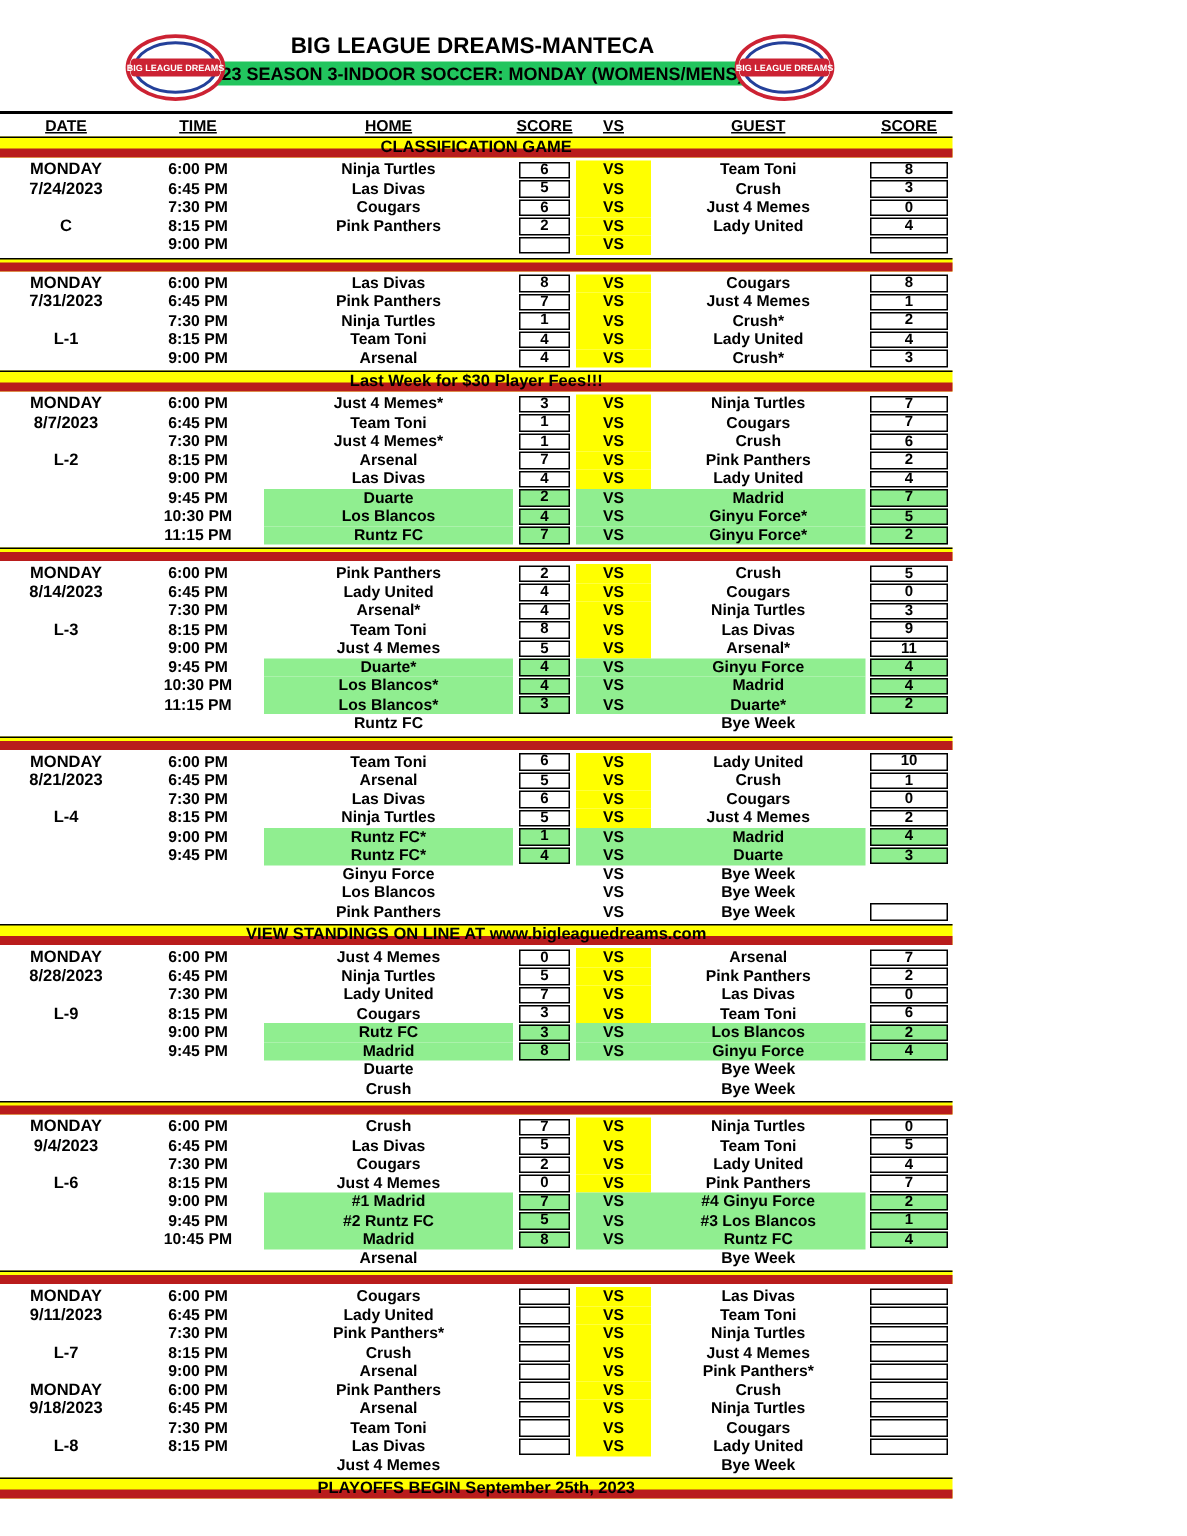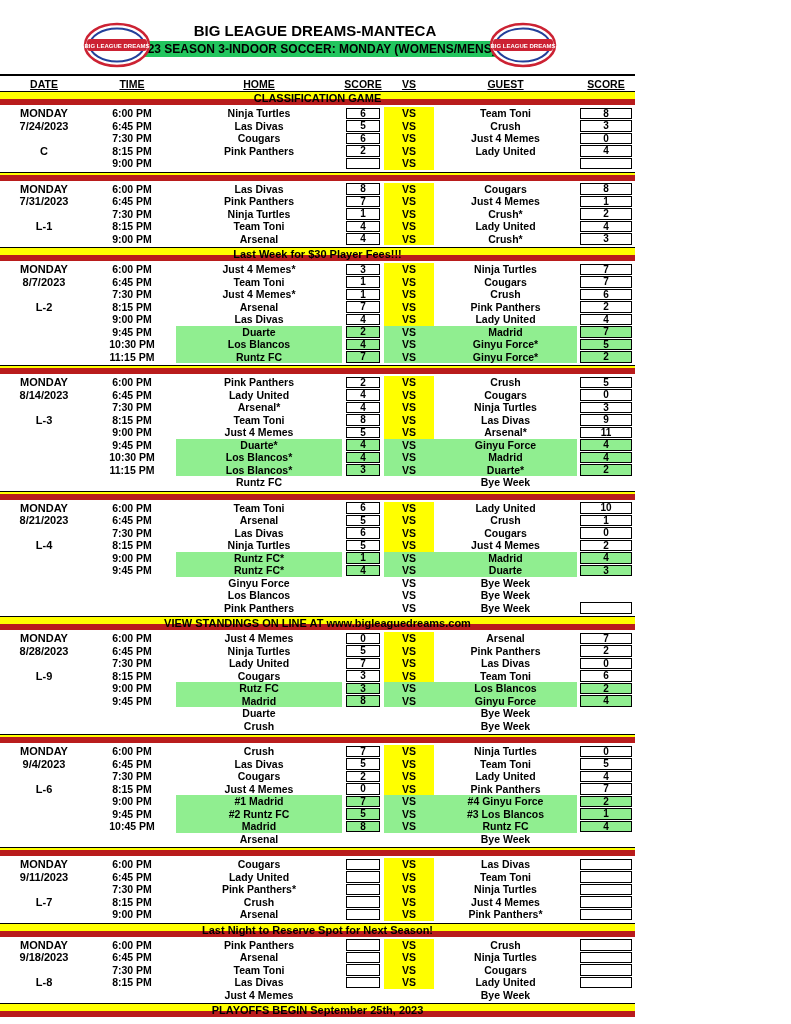--- a/index.html
+++ b/index.html
@@ -842,21 +842,20 @@
                 <div class="scorebox"></div>
               </div>
               <div class="cell-vs yellow">VS</div>
               <div class="cell-guest">Pink Panthers*</div>
               <div class="cell-s2">
                 <div class="scorebox right"></div>
               </div>
             </div>
           </div>
         </div>
-        <div class="banner">Last Night to Reserve Spot for Next Season!</div>
         <div class="week">
           <div class="date-col">
             <div class="day">MONDAY</div>
             <div class="date">9/18/2023</div>
             <div class="wlabel">L-8</div>
           </div>
           <div class="rows-col">
             <div class="row">
               <div class="cell-time">6:00 PM</div>
               <div class="cell-home">Pink Panthers</div>

